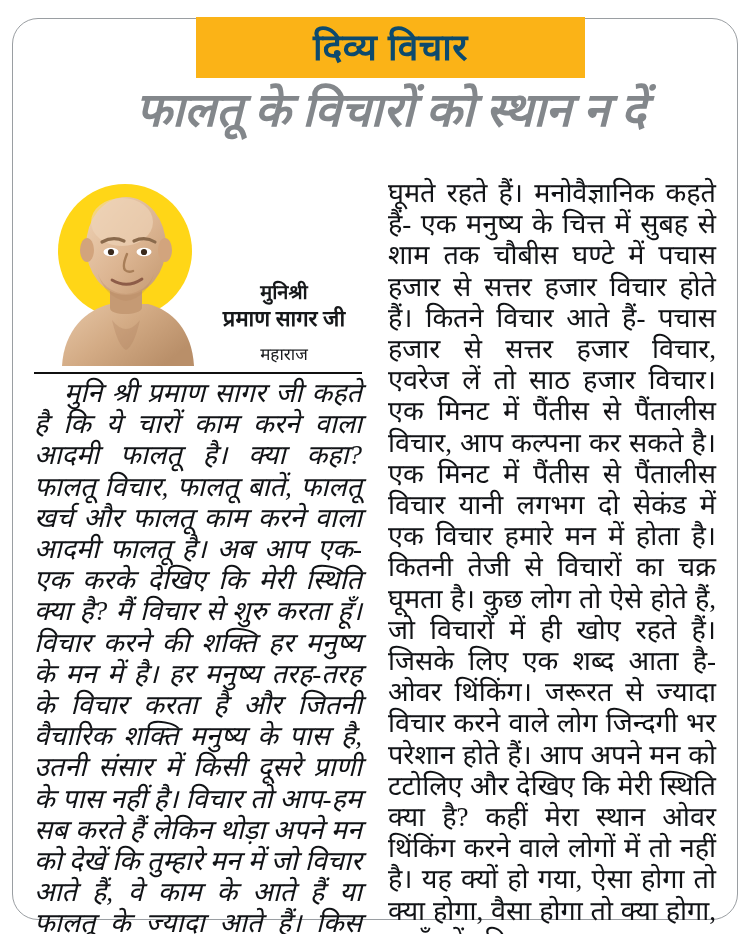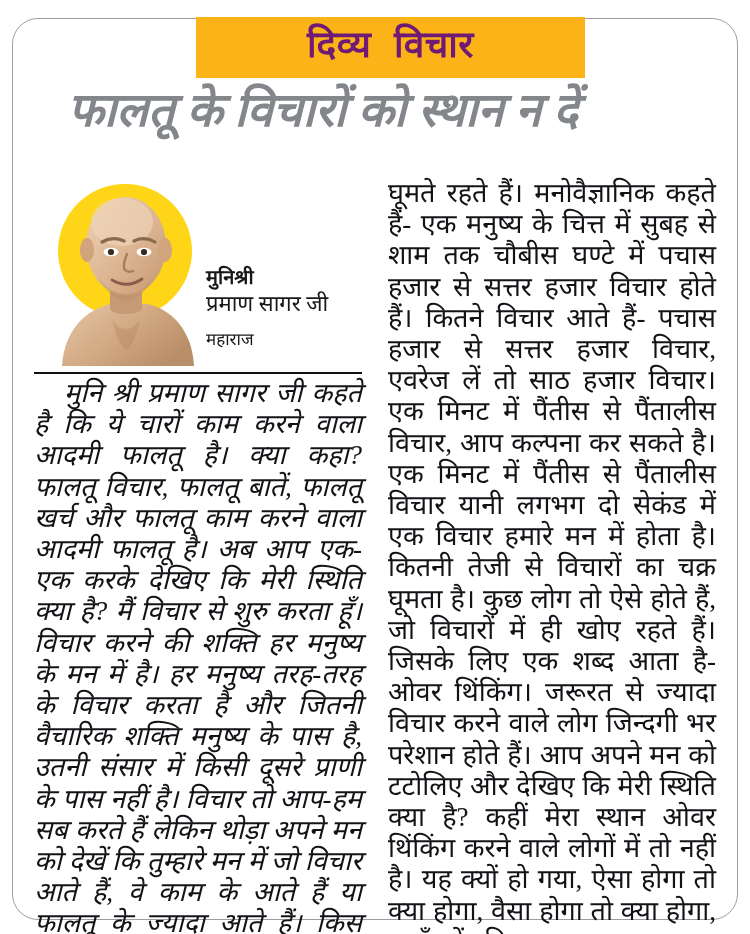--- a/index.html
+++ b/index.html
@@ -44,35 +44,35 @@
     top: 17px;
     width: 389px;
     height: 61px;
     background: #fbb317;
     display: flex;
     align-items: center;
     justify-content: center;
     z-index: 3;
   }
   .kicker-text {
-    font-family: Liberation Mono, monospace;
+    font-family: Liberation Sans, sans-serif;
     font-weight: 700;
     font-size: 37px;
     line-height: 1;
-    color: #701a75;
+    color: #0c4a6e;
     letter-spacing: 0.5px;
     white-space: nowrap;
   }
 
   .headline {
     position: absolute;
     left: 0;
     top: 84px;
     width: 646px;
-    text-align: center;
+    text-align: right;
     font-family: "Liberation Serif", "DejaVu Serif", serif;
     font-weight: 700;
     font-style: italic;
     font-size: 47px;
     line-height: 1.12;
     color: #83878b;
     white-space: nowrap;
     z-index: 2;
   }
 
@@ -118,33 +118,33 @@
     position: absolute;
     left: 0;
     top: 0;
     width: 146px;
     height: 186px;
   }
 
   .author-name {
     position: absolute;
     right: 0;
-    top: 88px;
+    top: 103px;
     width: 156px;
-    text-align: left;
+    text-align: center;
     color: #16181a;
   }
   .author-honorific {
     font-size: 20px;
     font-weight: 600;
     line-height: 1.18;
   }
   .author-main {
     font-size: 22px;
-    font-weight: 400;
+    font-weight: 700;
     line-height: 1.2;
     margin-top: 1px;
     white-space: nowrap;
   }
   .author-suffix {
     font-size: 17px;
     font-weight: 400;
     line-height: 1.2;
     margin-top: 13px;
   }

